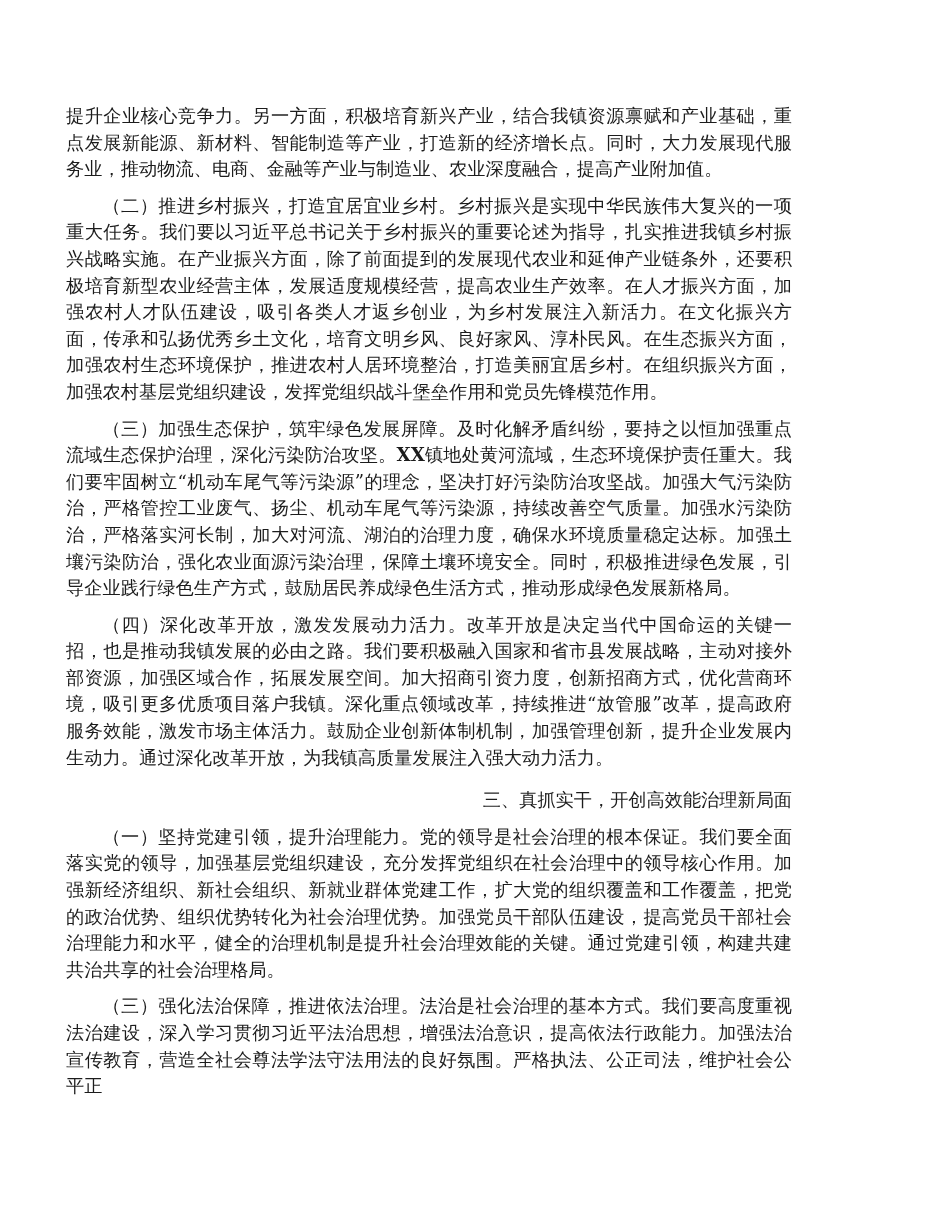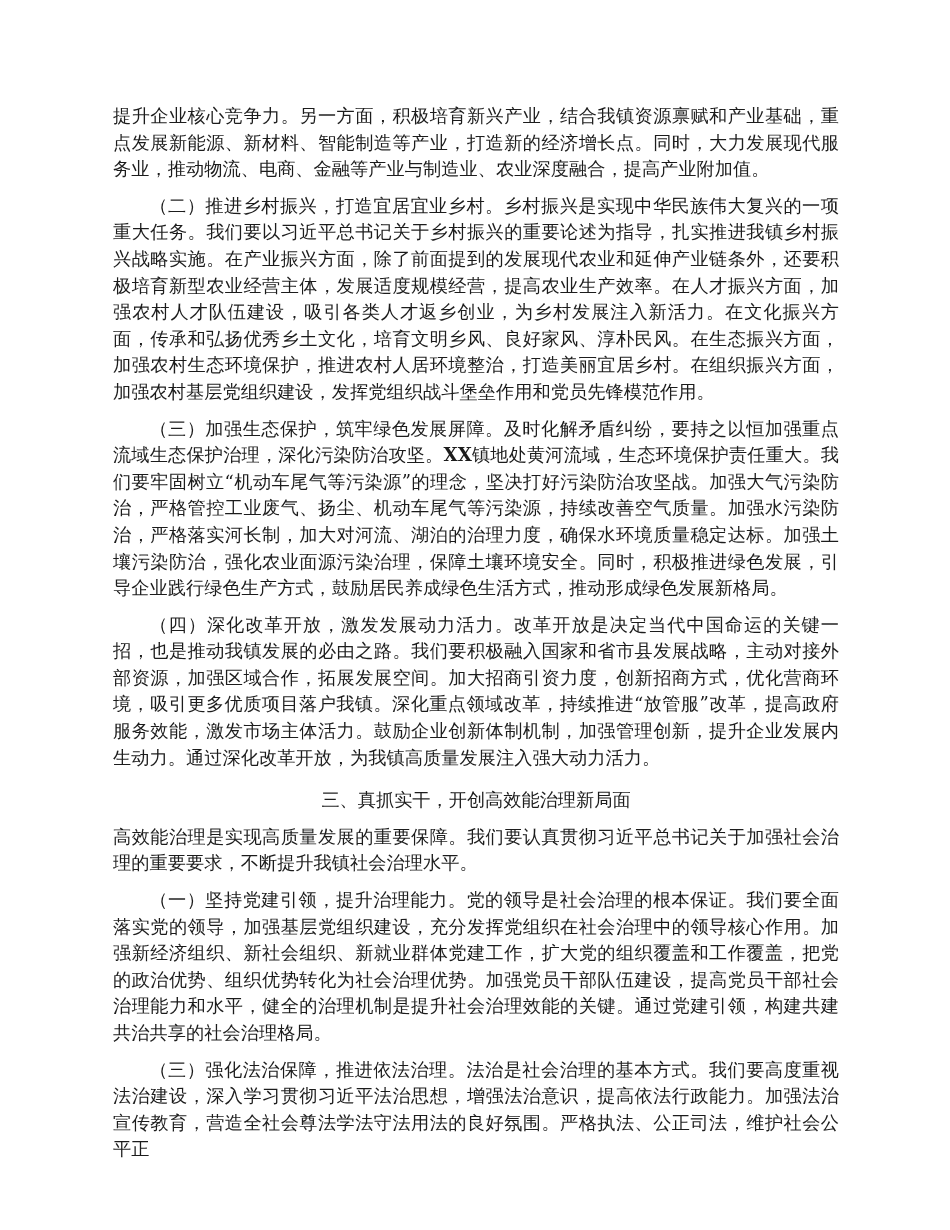--- a/index.html
+++ b/index.html
@@ -13,21 +13,21 @@
     overflow: hidden;
     font-family: "DejaVu Serif", "Liberation Serif", serif;
     color: #1a1a1a;
   }
   .page {
     position: relative;
     width: 950px;
     height: 1215px;
     background: #ffffff;
     box-sizing: border-box;
-    padding: 103px 112px 0 113px;
+    padding: 103px 112px 0 66px;
   }
   .doc-body {
     width: 726px;
   }
   p.para {
     margin: 0 0 10px 0;
     font-size: 18.2px;
     line-height: 26.6px;
     text-align: justify;
     text-justify: inter-ideograph;
@@ -40,21 +40,21 @@
     text-indent: 2em;
   }
   p.noindent {
     text-indent: 0;
   }
   p.heading {
     text-indent: 0;
     margin: 16px 0 10px 0;
     font-size: 18.2px;
     line-height: 26.6px;
-    text-align: center;
+    text-align: right;
     color: #1c1c1c;
   }
   b.em {
     font-weight: bold;
   }
   .last {
     margin-bottom: 0;
   }
 </style>
 </head>
@@ -66,21 +66,20 @@
     <p class="para noindent">提升企业核心竞争力。另一方面，积极培育新兴产业，结合我镇资源禀赋和产业基础，重点发展新能源、新材料、智能制造等产业，打造新的经济增长点。同时，大力发展现代服务业，推动物流、电商、金融等产业与制造业、农业深度融合，提高产业附加值。</p>
 
     <p class="para indent">（二）推进乡村振兴，打造宜居宜业乡村。乡村振兴是实现中华民族伟大复兴的一项重大任务。我们要以习近平总书记关于乡村振兴的重要论述为指导，扎实推进我镇乡村振兴战略实施。在产业振兴方面，除了前面提到的发展现代农业和延伸产业链条外，还要积极培育新型农业经营主体，发展适度规模经营，提高农业生产效率。在人才振兴方面，加强农村人才队伍建设，吸引各类人才返乡创业，为乡村发展注入新活力。在文化振兴方面，传承和弘扬优秀乡土文化，培育文明乡风、良好家风、淳朴民风。在生态振兴方面，加强农村生态环境保护，推进农村人居环境整治，打造美丽宜居乡村。在组织振兴方面，加强农村基层党组织建设，发挥党组织战斗堡垒作用和党员先锋模范作用。</p>
 
     <p class="para indent"><span>（三）加强生态保护，筑牢绿色发展屏障。及时化解矛盾纠纷，要持之以恒加强重点流域生态保护治理，深化污染防治攻坚。</span><b class="em">XX</b><span>镇地处黄河流域，生态环境保护责任重大。我们要牢固树立“机动车尾气等污染源”的理念，坚决打好污染防治攻坚战。加强大气污染防治，严格管控工业废气、扬尘、机动车尾气等污染源，持续改善空气质量。加强水污染防治，严格落实河长制，加大对河流、湖泊的治理力度，确保水环境质量稳定达标。加强土壤污染防治，强化农业面源污染治理，保障土壤环境安全。同时，积极推进绿色发展，引导企业践行绿色生产方式，鼓励居民养成绿色生活方式，推动形成绿色发展新格局。</span></p>
 
     <p class="para indent">（四）深化改革开放，激发发展动力活力。改革开放是决定当代中国命运的关键一招，也是推动我镇发展的必由之路。我们要积极融入国家和省市县发展战略，主动对接外部资源，加强区域合作，拓展发展空间。加大招商引资力度，创新招商方式，优化营商环境，吸引更多优质项目落户我镇。深化重点领域改革，持续推进“放管服”改革，提高政府服务效能，激发市场主体活力。鼓励企业创新体制机制，加强管理创新，提升企业发展内生动力。通过深化改革开放，为我镇高质量发展注入强大动力活力。</p>
 
     <p class="heading">三、真抓实干，开创高效能治理新局面</p>
 
-    <p class="para noindent">高效能治理是实现高质量发展的重要保障。我们要认真贯彻习近平总书记关于加强社会治理的重要要求，不断提升我镇社会治理水平。</p>
 
     <p class="para indent">（一）坚持党建引领，提升治理能力。党的领导是社会治理的根本保证。我们要全面落实党的领导，加强基层党组织建设，充分发挥党组织在社会治理中的领导核心作用。加强新经济组织、新社会组织、新就业群体党建工作，扩大党的组织覆盖和工作覆盖，把党的政治优势、组织优势转化为社会治理优势。加强党员干部队伍建设，提高党员干部社会治理能力和水平，健全的治理机制是提升社会治理效能的关键。通过党建引领，构建共建共治共享的社会治理格局。</p>
 
 
     <p class="para indent last">（三）强化法治保障，推进依法治理。法治是社会治理的基本方式。我们要高度重视法治建设，深入学习贯彻习近平法治思想，增强法治意识，提高依法行政能力。加强法治宣传教育，营造全社会尊法学法守法用法的良好氛围。严格执法、公正司法，维护社会公平正</p>
 
   </div>
 </div>
 
 </body></html>

